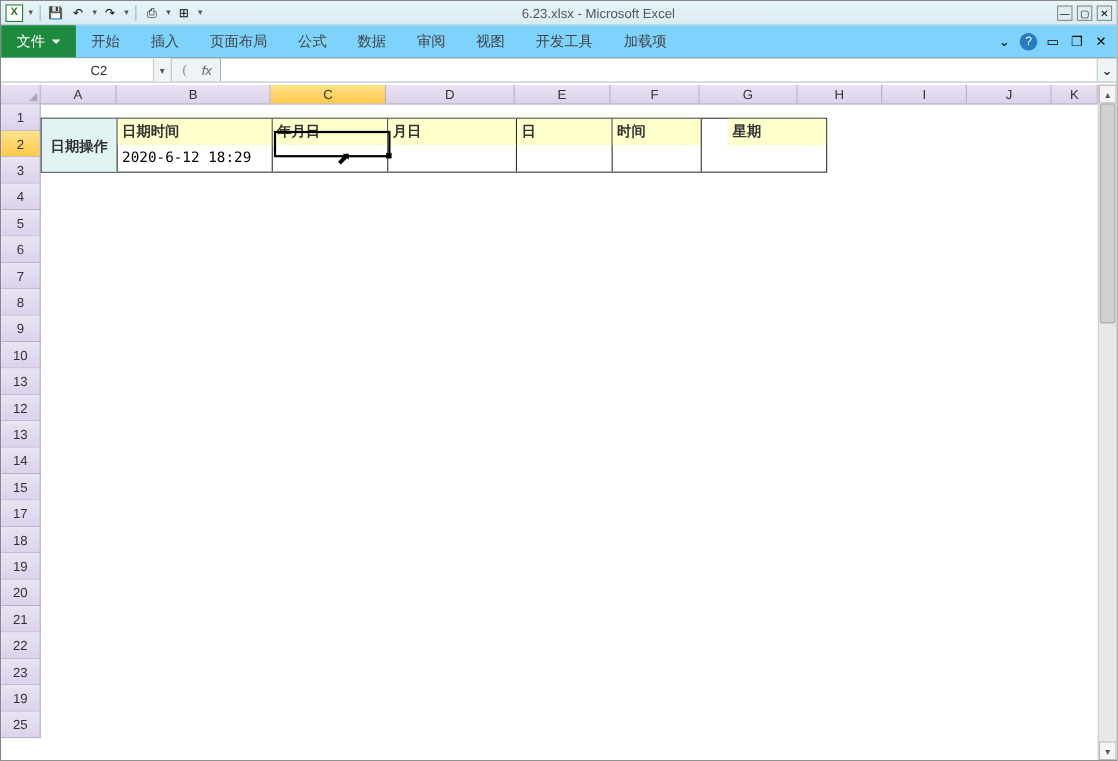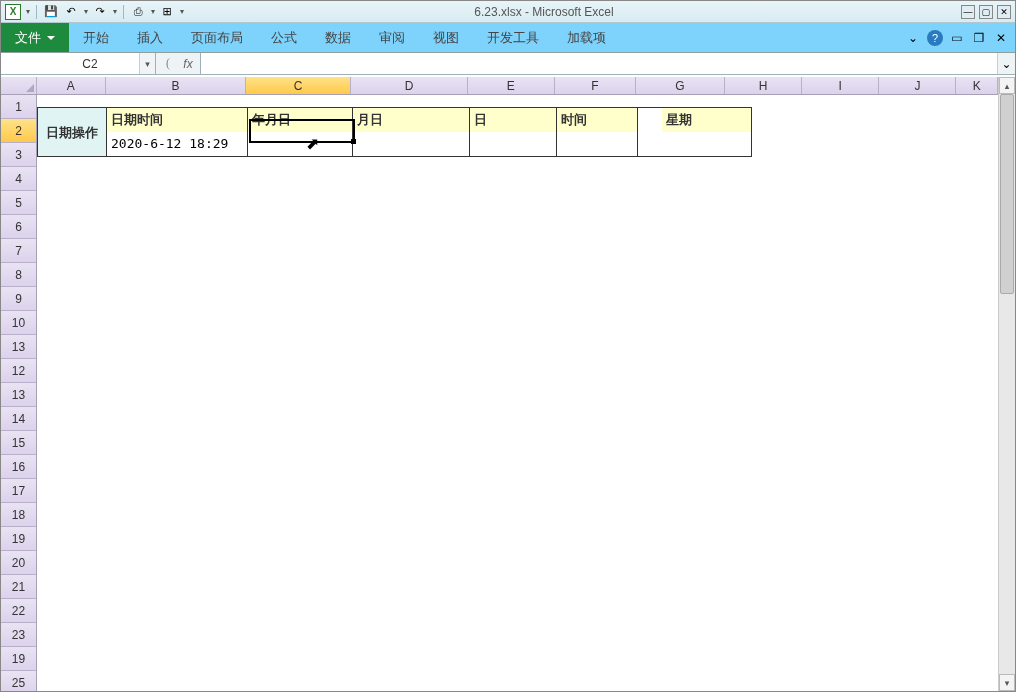--- a/index.html
+++ b/index.html
@@ -439,23 +439,20 @@
           <div class="row-h">12</div>
         </div>
         <div class="row">
           <div class="row-h">13</div>
         </div>
         <div class="row">
           <div class="row-h">14</div>
         </div>
         <div class="row">
           <div class="row-h">15</div>
-        </div>
-        <div class="row">
-          <div class="row-h">16</div>
         </div>
         <div class="row">
           <div class="row-h">17</div>
         </div>
         <div class="row">
           <div class="row-h">18</div>
         </div>
         <div class="row">
           <div class="row-h">19</div>
         </div>

